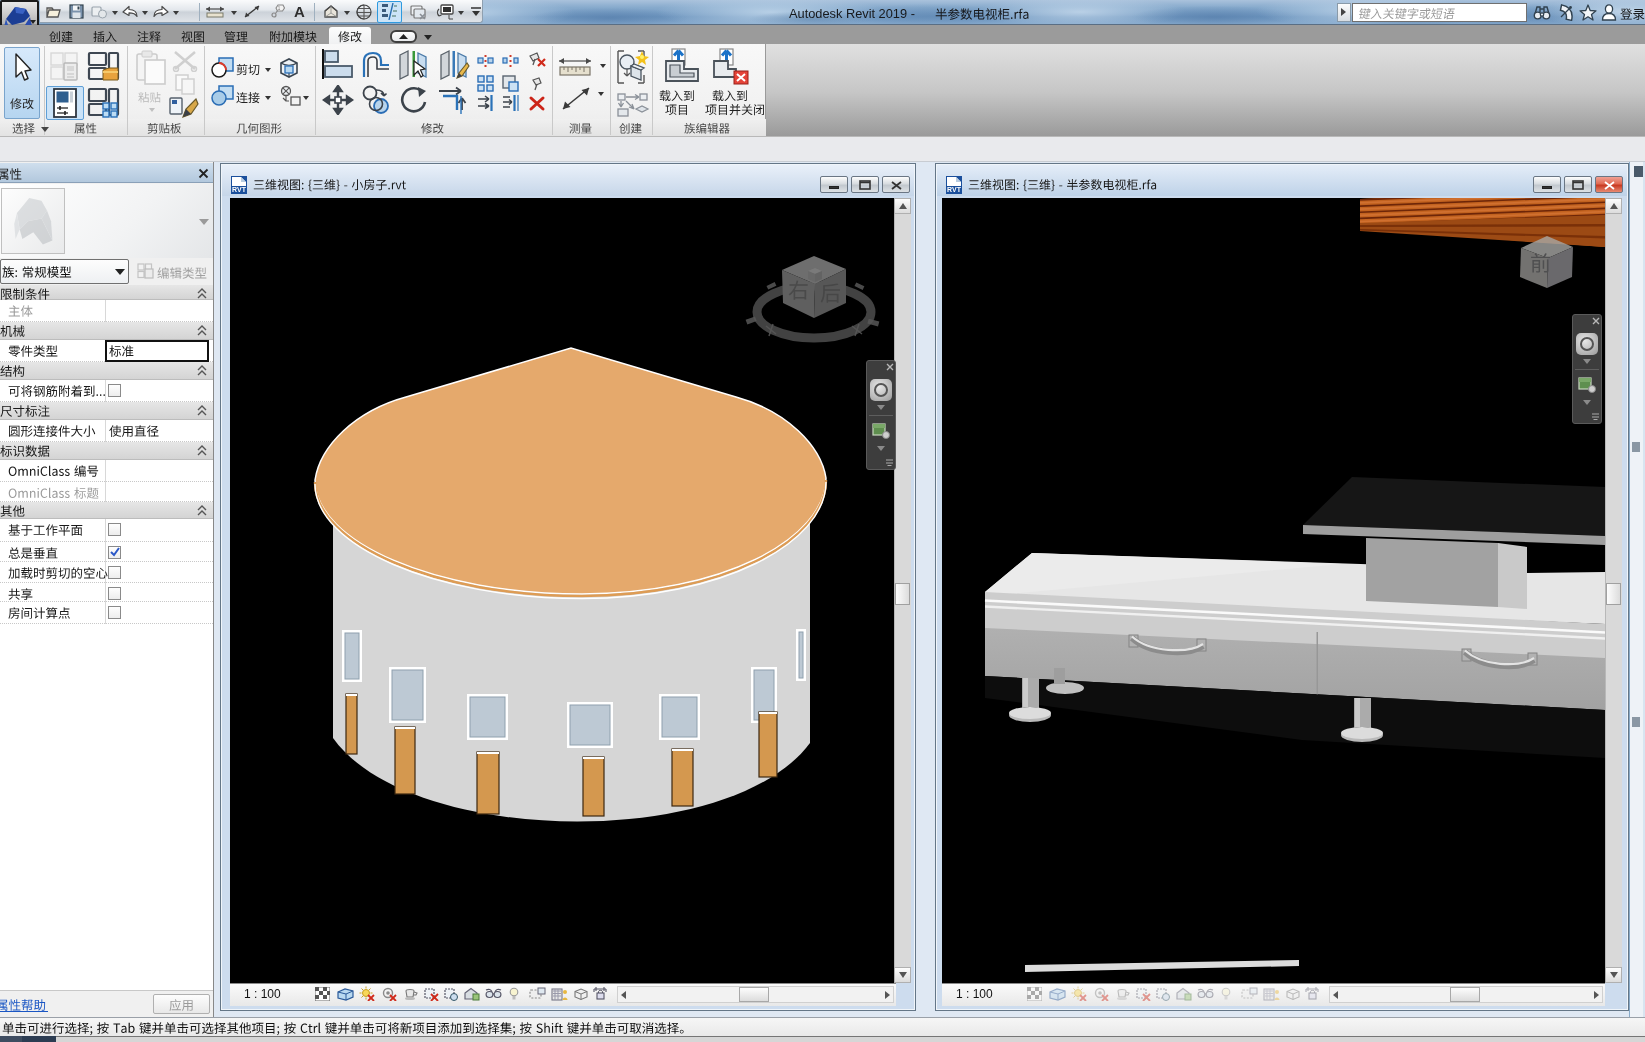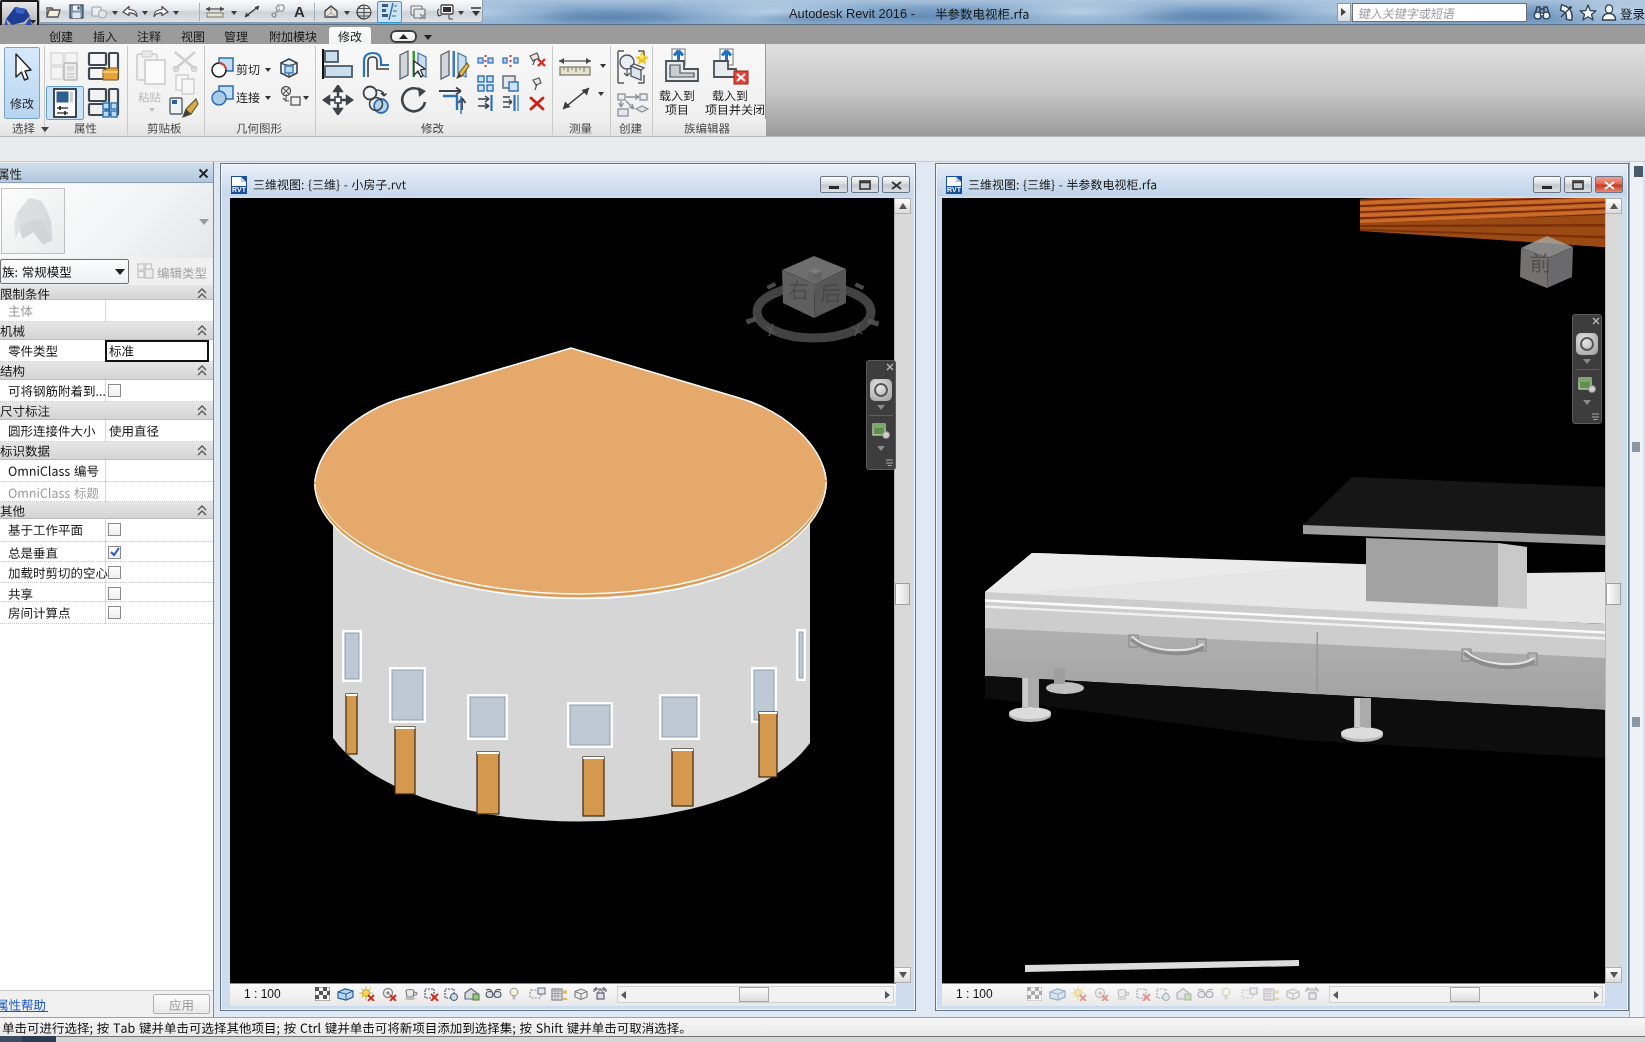--- a/index.html
+++ b/index.html
@@ -91,21 +91,21 @@
       <rect x="5" y="1" width="12" height="9" rx="1" fill="#fff" stroke="#444" stroke-width="1.3"></rect>
       <rect x="7" y="3" width="8" height="5" fill="#2e2e2e"></rect>
       <path d="M3 5 C1 7 1 10 3 12 M3 12 L1.5 9.5 M3 12 L5.5 11" stroke="#444" stroke-width="1.2" fill="none"></path>
       <path d="M13 11 L13 15 L17 15" stroke="#444" fill="none"></path>
     </svg>
 <div class="ab" style="left:458px;top:11px;width:0;height:0;border-top:4px solid #3a3a3a;border-left:3.5px solid transparent;border-right:3.5px solid transparent"></div>
 <svg class="ab" style="left:470px;top:6px" width="12" height="12">
       <path d="M1 2 L11 2" stroke="#333" stroke-width="1.5"></path>
       <polygon points="2,5 10,5 6,10" fill="#333"></polygon>
     </svg>
-<div class="ab" style="left:789px;top:6px;font-size:12.8px;color:#17191c">Autodesk Revit 2016 -</div>
+<div class="ab" style="left:789px;top:6px;font-size:12.8px;color:#17191c">Autodesk Revit 2019 -</div>
 <svg style="position:absolute;left:935px;top:6px;" width="96" height="19">
       <path transform="translate(0,12.8) scale(1,1)" d="M1.8 -9.8C2.4 -9 3 -7.8 3.3 -7L4.2 -7.4C3.9 -8.2 3.3 -9.3 2.7 -10.2ZM9.7 -10.2C9.4 -9.3 8.7 -8.1 8.2 -7.3L9 -7C9.6 -7.8 10.2 -8.9 10.7 -9.9ZM5.7 -10.5V-6.5H1.5V-5.5H5.7V-3.5H0.7V-2.6H5.7V1H6.7V-2.6H11.9V-3.5H6.7V-5.5H11.1V-6.5H6.7V-10.5Z M19.4 -5C18.5 -4.4 16.9 -3.9 15.7 -3.6C15.9 -3.4 16.1 -3.1 16.3 -2.9C17.6 -3.2 19.1 -3.9 20.1 -4.6ZM20.4 -3.6C19.3 -2.7 17.3 -2.1 15.5 -1.8C15.7 -1.6 15.9 -1.2 16 -1C17.9 -1.4 20 -2.2 21.2 -3.2ZM22 -2.2C20.6 -0.9 17.8 -0.1 14.7 0.2C14.9 0.4 15.1 0.8 15.2 1C18.4 0.6 21.3 -0.2 22.9 -1.8ZM14.7 -7.4C15 -7.5 15.4 -7.5 17.6 -7.6C17.4 -7.2 17.2 -6.8 16.9 -6.5H13.2V-5.6H16.3C15.5 -4.6 14.3 -3.7 13 -3.2C13.2 -3 13.6 -2.6 13.7 -2.4C15.2 -3.2 16.5 -4.2 17.5 -5.6H20.1C21 -4.3 22.5 -3.1 23.9 -2.5C24.1 -2.7 24.4 -3.1 24.6 -3.3C23.3 -3.7 22 -4.6 21.1 -5.6H24.4V-6.5H18C18.2 -6.9 18.4 -7.3 18.6 -7.7L22.1 -7.9C22.4 -7.6 22.7 -7.3 22.9 -7.1L23.7 -7.6C23 -8.4 21.6 -9.4 20.5 -10.1L19.7 -9.6C20.2 -9.3 20.7 -9 21.2 -8.6L16.4 -8.4C17.2 -8.9 18 -9.5 18.7 -10.1L17.9 -10.6C17 -9.7 15.8 -8.9 15.3 -8.7C15 -8.5 14.7 -8.3 14.5 -8.3C14.6 -8 14.7 -7.6 14.7 -7.4Z M30.5 -10.3C30.3 -9.8 29.9 -9 29.6 -8.6L30.2 -8.3C30.5 -8.7 31 -9.3 31.3 -9.9ZM26.1 -9.9C26.4 -9.4 26.8 -8.7 26.9 -8.3L27.6 -8.6C27.5 -9 27.1 -9.7 26.8 -10.2ZM30.1 -3.2C29.8 -2.6 29.4 -2.1 29 -1.6C28.5 -1.8 28 -2.1 27.5 -2.2C27.7 -2.6 27.9 -2.9 28.1 -3.2ZM26.4 -1.9C27 -1.7 27.7 -1.4 28.3 -1C27.5 -0.5 26.5 -0.1 25.5 0.2C25.7 0.4 25.9 0.7 26 0.9C27.1 0.6 28.2 0.1 29.1 -0.6C29.5 -0.4 29.9 -0.1 30.1 0.1L30.8 -0.5C30.5 -0.7 30.1 -1 29.7 -1.2C30.4 -1.9 30.9 -2.8 31.2 -3.9L30.7 -4.1L30.5 -4H28.5L28.8 -4.7L27.9 -4.8C27.8 -4.6 27.7 -4.3 27.6 -4H25.9V-3.2H27.2C26.9 -2.8 26.6 -2.3 26.4 -1.9ZM28.2 -10.5V-8.2H25.6V-7.4H27.9C27.3 -6.6 26.4 -5.8 25.5 -5.4C25.7 -5.3 25.9 -4.9 26 -4.7C26.8 -5.1 27.6 -5.8 28.2 -6.6V-5.1H29.1V-6.8C29.7 -6.3 30.4 -5.7 30.8 -5.4L31.3 -6.1C31 -6.3 29.9 -7 29.3 -7.4H31.6V-8.2H29.1V-10.5ZM32.9 -10.4C32.5 -8.2 32 -6.1 31 -4.8C31.2 -4.7 31.6 -4.4 31.7 -4.2C32 -4.7 32.3 -5.2 32.6 -5.8C32.9 -4.6 33.2 -3.5 33.7 -2.5C33 -1.3 32 -0.4 30.6 0.3C30.8 0.5 31.1 0.8 31.2 1C32.4 0.4 33.4 -0.5 34.1 -1.6C34.8 -0.6 35.5 0.3 36.5 0.9C36.7 0.7 36.9 0.3 37.1 0.2C36.1 -0.4 35.3 -1.3 34.6 -2.5C35.3 -3.8 35.7 -5.3 36 -7.2H36.9V-8.1H33.3C33.5 -8.8 33.6 -9.5 33.7 -10.3ZM35.1 -7.2C34.9 -5.8 34.6 -4.5 34.2 -3.5C33.7 -4.6 33.3 -5.9 33.1 -7.2Z M43.1 -5.1V-3.3H40V-5.1ZM44.1 -5.1H47.4V-3.3H44.1ZM43.1 -6H40V-7.8H43.1ZM44.1 -6V-7.8H47.4V-6ZM39.1 -8.7V-1.6H40V-2.4H43.1V-1.1C43.1 0.4 43.6 0.8 45 0.8C45.3 0.8 47.4 0.8 47.7 0.8C49.1 0.8 49.4 0.1 49.5 -1.8C49.2 -1.9 48.8 -2 48.6 -2.2C48.5 -0.6 48.4 -0.2 47.7 -0.2C47.2 -0.2 45.4 -0.2 45 -0.2C44.3 -0.2 44.1 -0.3 44.1 -1V-2.4H48.3V-8.7H44.1V-10.5H43.1V-8.7Z M55.6 -9.9V-3.2H56.5V-9.1H60.4V-3.2H61.3V-9.9ZM51.9 -10.1C52.4 -9.6 52.9 -8.9 53.1 -8.4L53.9 -8.9C53.6 -9.3 53.1 -10 52.6 -10.5ZM58 -8.1V-5.7C58 -3.7 57.6 -1.3 54.4 0.3C54.6 0.5 54.9 0.8 55 1C56.9 0 57.9 -1.3 58.4 -2.7V-0.2C58.4 0.6 58.7 0.8 59.6 0.8H60.7C61.8 0.8 61.9 0.3 62.1 -1.7C61.8 -1.7 61.5 -1.9 61.3 -2C61.2 -0.2 61.2 0.1 60.7 0.1H59.7C59.4 0.1 59.3 0 59.3 -0.4V-3.5H58.6C58.8 -4.2 58.9 -5 58.9 -5.7V-8.1ZM50.8 -8.3V-7.5H53.8C53.1 -5.9 51.8 -4.3 50.5 -3.5C50.6 -3.3 50.9 -2.8 50.9 -2.6C51.4 -2.9 51.9 -3.4 52.4 -3.9V1H53.3V-4.4C53.7 -3.8 54.2 -3.1 54.5 -2.7L55.1 -3.5C54.9 -3.8 54 -4.8 53.5 -5.3C54.1 -6.1 54.6 -7.1 55 -8.1L54.5 -8.4L54.3 -8.3Z M64.9 -10.5V-8.1H63.1V-7.2H64.8C64.4 -5.5 63.6 -3.5 62.8 -2.4C63 -2.2 63.2 -1.8 63.3 -1.5C63.9 -2.4 64.5 -3.8 64.9 -5.3V1H65.8V-5.5C66.2 -4.9 66.5 -4.2 66.7 -3.8L67.3 -4.5C67.1 -4.8 66.2 -6.2 65.8 -6.7V-7.2H67.4V-8.1H65.8V-10.5ZM68.8 -6.1H72.7V-3.6H68.8ZM74.2 -9.9H67.9V0.5H74.4V-0.4H68.8V-2.7H73.5V-7H68.8V-8.9H74.2Z M76.7 0.2C77.2 0.2 77.6 -0.2 77.6 -0.7C77.6 -1.2 77.2 -1.6 76.7 -1.6C76.3 -1.6 75.9 -1.2 75.9 -0.7C75.9 -0.2 76.3 0.2 76.7 0.2Z M79.6 0H80.8V-4.4C81.2 -5.5 81.9 -5.9 82.5 -5.9C82.8 -5.9 82.9 -5.9 83.1 -5.8L83.3 -6.8C83.1 -6.9 82.9 -7 82.6 -7C81.9 -7 81.2 -6.4 80.7 -5.6H80.7L80.6 -6.8H79.6Z M83.7 -5.9H84.7V0H85.8V-5.9H87.2V-6.8H85.8V-7.9C85.8 -8.7 86.1 -9.2 86.8 -9.2C87 -9.2 87.3 -9.1 87.5 -9L87.8 -9.9C87.5 -10 87.1 -10.1 86.6 -10.1C85.3 -10.1 84.7 -9.2 84.7 -7.9V-6.8L83.7 -6.7Z M90.1 0.2C90.9 0.2 91.7 -0.3 92.3 -0.8H92.4L92.5 0H93.4V-4.2C93.4 -5.9 92.7 -7 91.1 -7C90 -7 89 -6.5 88.4 -6.1L88.8 -5.3C89.4 -5.7 90.1 -6 90.9 -6C92 -6 92.3 -5.2 92.3 -4.3C89.4 -4 88.1 -3.2 88.1 -1.8C88.1 -0.5 89 0.2 90.1 0.2ZM90.4 -0.8C89.7 -0.8 89.2 -1.1 89.2 -1.8C89.2 -2.7 90 -3.3 92.3 -3.5V-1.7C91.6 -1.1 91.1 -0.8 90.4 -0.8Z" fill="#17191c"></path>
     </svg>
 <div class="ab" style="left:1337px;top:3px;width:14px;height:19px;background:linear-gradient(180deg,#fdfdfd,#d8dde2);border:1px solid #8a9aa8"></div>
 <div class="ab" style="left:1341px;top:8px;width:0;height:0;border-left:5px solid #444;border-top:4px solid transparent;border-bottom:4px solid transparent"></div>
 <div class="ab" style="left:1352px;top:3px;width:175px;height:19px;background:#fff;border:1px solid #707070"></div>
 <svg style="position:absolute;left:1358px;top:6px;" width="98" height="18">
       <path transform="translate(0,12.2) scale(1,1) skewX(-10)" d="M0.6 -4.2V-3.3H2V-1C2 -0.4 1.6 -0 1.4 0.1C1.5 0.3 1.8 0.6 1.9 0.8C2 0.6 2.3 0.4 4.2 -0.9C4.1 -1.1 4 -1.4 3.9 -1.6L2.7 -0.8V-3.3H4.1V-4.2H2.7V-5.8H4V-6.6H1.1C1.4 -7 1.7 -7.4 1.9 -7.9H4V-8.7H2.3C2.4 -9.1 2.6 -9.5 2.7 -9.9L1.9 -10.1C1.5 -8.9 1 -7.7 0.3 -7C0.5 -6.8 0.7 -6.4 0.8 -6.2L1.1 -6.5V-5.8H2V-4.2ZM6.9 -9.1V-8.5H8.4V-7.5H6.6V-6.8H8.4V-5.8H6.9V-5.2H8.4V-4.3H6.9V-3.6H8.4V-2.6H6.6V-1.9H8.4V-0.4H9.1V-1.9H11.3V-2.6H9.1V-3.6H11V-4.3H9.1V-5.2H10.8V-6.8H11.6V-7.5H10.8V-9.1H9.1V-10H8.4V-9.1ZM9.1 -6.8H10.2V-5.8H9.1ZM9.1 -7.5V-8.5H10.2V-7.5ZM4.4 -4.9C4.4 -5 4.5 -5 4.6 -5.1H5.9C5.8 -4.1 5.6 -3.3 5.4 -2.5C5.2 -3 5 -3.4 4.9 -4L4.3 -3.8C4.5 -2.9 4.8 -2.2 5.1 -1.7C4.7 -0.7 4.1 -0 3.5 0.4C3.6 0.6 3.8 0.8 3.9 1C4.6 0.6 5.1 -0.1 5.6 -0.9C6.6 0.5 8.1 0.8 9.7 0.8H11.3C11.4 0.6 11.5 0.2 11.6 0C11.2 0 10.1 0 9.8 0C8.3 0 6.9 -0.3 5.9 -1.7C6.3 -2.7 6.5 -4.1 6.6 -5.8L6.2 -5.9L6 -5.9H5.3C5.8 -6.8 6.3 -8 6.7 -9.2L6.2 -9.5L6 -9.4H4.2V-8.5H5.7C5.3 -7.5 4.9 -6.6 4.7 -6.3C4.5 -5.9 4.2 -5.6 4 -5.5C4.2 -5.4 4.3 -5.1 4.4 -4.9Z M15.5 -9.1C16.3 -8.5 16.9 -7.8 17.5 -7.1C16.7 -3.7 15.2 -1.2 12.5 0.2C12.7 0.3 13.2 0.7 13.3 0.9C15.8 -0.5 17.3 -2.7 18.2 -5.9C19.5 -3.5 20.4 -0.7 23.1 0.8C23.2 0.6 23.4 0.1 23.6 -0.2C19.6 -2.6 19.9 -7.1 16.1 -9.8Z M26.7 -9.6C27.2 -9 27.7 -8.1 27.9 -7.5H25.5V-6.6H29.5V-5.2C29.5 -4.9 29.5 -4.7 29.5 -4.5H24.8V-3.6H29.3C28.9 -2.3 27.8 -0.9 24.6 0.2C24.8 0.4 25.1 0.7 25.2 0.9C28.3 -0.1 29.6 -1.5 30.2 -2.9C31.2 -1.1 32.7 0.3 34.9 0.9C35 0.6 35.3 0.2 35.5 0C33.3 -0.5 31.7 -1.8 30.8 -3.6H35.2V-4.5H30.5L30.6 -5.1V-6.6H34.6V-7.5H32.2C32.6 -8.2 33.1 -9 33.5 -9.7L32.5 -10C32.2 -9.3 31.7 -8.2 31.2 -7.5H27.9L28.7 -8C28.5 -8.5 28 -9.4 27.4 -10Z M36.6 -4.2V-3.3H38V-1C38 -0.4 37.6 -0 37.4 0.1C37.5 0.3 37.8 0.6 37.9 0.8C38 0.6 38.3 0.4 40.2 -0.9C40.1 -1.1 40 -1.4 39.9 -1.6L38.7 -0.8V-3.3H40.1V-4.2H38.7V-5.8H40V-6.6H37.1C37.4 -7 37.7 -7.4 37.9 -7.9H40V-8.7H38.3C38.4 -9.1 38.6 -9.5 38.7 -9.9L37.9 -10.1C37.5 -8.9 37 -7.7 36.3 -7C36.5 -6.8 36.7 -6.4 36.8 -6.2L37.1 -6.5V-5.8H38V-4.2ZM42.9 -9.1V-8.5H44.4V-7.5H42.6V-6.8H44.4V-5.8H42.9V-5.2H44.4V-4.3H42.9V-3.6H44.4V-2.6H42.6V-1.9H44.4V-0.4H45.1V-1.9H47.3V-2.6H45.1V-3.6H47V-4.3H45.1V-5.2H46.8V-6.8H47.6V-7.5H46.8V-9.1H45.1V-10H44.4V-9.1ZM45.1 -6.8H46.2V-5.8H45.1ZM45.1 -7.5V-8.5H46.2V-7.5ZM40.4 -4.9C40.4 -5 40.5 -5 40.6 -5.1H41.9C41.8 -4.1 41.6 -3.3 41.4 -2.5C41.2 -3 41 -3.4 40.9 -4L40.3 -3.8C40.5 -2.9 40.8 -2.2 41.1 -1.7C40.7 -0.7 40.1 -0 39.5 0.4C39.6 0.6 39.8 0.8 39.9 1C40.6 0.6 41.1 -0.1 41.6 -0.9C42.6 0.5 44.1 0.8 45.7 0.8H47.3C47.4 0.6 47.5 0.2 47.6 0C47.2 0 46.1 0 45.8 0C44.3 0 42.9 -0.3 41.9 -1.7C42.3 -2.7 42.5 -4.1 42.6 -5.8L42.2 -5.9L42 -5.9H41.3C41.8 -6.8 42.3 -8 42.7 -9.2L42.2 -9.5L42 -9.4H40.2V-8.5H41.7C41.3 -7.5 40.9 -6.6 40.7 -6.3C40.5 -5.9 40.2 -5.6 40 -5.5C40.2 -5.4 40.3 -5.1 40.4 -4.9Z M53.5 -4.4V-3.6H48.8V-2.7H53.5V-0.2C53.5 0 53.5 0.1 53.2 0.1C53 0.1 52.2 0.1 51.4 0C51.6 0.3 51.8 0.7 51.8 0.9C52.8 0.9 53.5 0.9 53.9 0.8C54.3 0.6 54.5 0.4 54.5 -0.1V-2.7H59.2V-3.6H54.5V-4C55.5 -4.6 56.6 -5.4 57.3 -6.2L56.7 -6.7L56.5 -6.6H50.8V-5.8H55.6C55 -5.2 54.2 -4.7 53.5 -4.4ZM53.1 -9.9C53.3 -9.6 53.5 -9.2 53.7 -8.8H49V-6.3H49.8V-8H58.1V-6.3H59V-8.8H54.8C54.6 -9.2 54.3 -9.8 54 -10.2Z M68.3 -9.5C69 -9.1 69.9 -8.6 70.4 -8.2L70.9 -8.8C70.5 -9.2 69.6 -9.7 68.8 -10ZM60.7 -0.8 60.9 0.1C62.3 -0.2 64.3 -0.6 66.1 -1L66.1 -1.9C64.1 -1.5 62.1 -1 60.7 -0.8ZM62.3 -5.4H64.8V-3.3H62.3ZM61.5 -6.2V-2.6H65.7V-6.2ZM60.8 -8.2V-7.3H66.7C66.9 -5.3 67.2 -3.5 67.6 -2.1C66.8 -1.1 65.8 -0.3 64.7 0.3C64.9 0.4 65.2 0.8 65.4 1C66.3 0.4 67.2 -0.3 67.9 -1.1C68.5 0.2 69.2 1 70.1 1C71 1 71.4 0.4 71.5 -1.7C71.3 -1.8 71 -2 70.8 -2.2C70.7 -0.6 70.5 0 70.2 0C69.6 0 69.1 -0.7 68.6 -2C69.5 -3.2 70.2 -4.6 70.8 -6.2L69.9 -6.4C69.5 -5.2 69 -4 68.3 -3.1C68 -4.2 67.8 -5.7 67.7 -7.3H71.2V-8.2H67.6C67.6 -8.8 67.6 -9.4 67.6 -10.1H66.6C66.6 -9.4 66.6 -8.8 66.7 -8.2Z M77.3 -9.6V-8.7H83.4V-9.6ZM78.1 -3C78.4 -2.2 78.8 -1.1 78.9 -0.5L79.7 -0.7C79.6 -1.3 79.2 -2.4 78.8 -3.2ZM78.6 -6.6H82V-4.5H78.6ZM77.7 -7.4V-3.6H82.9V-7.4ZM81.7 -3.2C81.4 -2.3 81 -1.1 80.6 -0.3H76.8V0.6H83.5V-0.3H81.5C81.8 -1 82.2 -2.1 82.6 -3ZM73.6 -10.1C73.4 -8.6 73 -7.2 72.5 -6.3C72.7 -6.1 73 -5.9 73.2 -5.8C73.5 -6.3 73.7 -6.9 73.9 -7.6H74.6V-5.8L74.6 -5.3H72.5V-4.5H74.5C74.4 -2.9 73.9 -1.2 72.4 0.1C72.6 0.3 72.9 0.6 73.1 0.8C74.1 -0.2 74.7 -1.4 75 -2.6C75.5 -1.9 76.1 -1 76.4 -0.5L77 -1.2C76.8 -1.6 75.7 -3 75.3 -3.6C75.3 -3.9 75.3 -4.2 75.4 -4.5H77.1V-5.3H75.4L75.4 -5.8V-7.6H76.9V-8.5H74.1C74.3 -8.9 74.3 -9.4 74.4 -9.9Z M85.2 -9.2C85.8 -8.6 86.6 -7.8 87 -7.3L87.6 -8C87.2 -8.5 86.4 -9.2 85.8 -9.8ZM88.7 -7.5V-6.7H90.2C90.1 -6.1 90 -5.5 89.8 -5.1H87.8V-4.2H95.5V-5.1H94.1C94.2 -5.8 94.3 -6.7 94.3 -7.5L93.7 -7.5L93.5 -7.5H91.3L91.6 -8.8H95.1V-9.6H88.3V-8.8H90.7L90.4 -7.5ZM90.8 -5.1 91.2 -6.7H93.4C93.4 -6.2 93.3 -5.6 93.2 -5.1ZM88.8 -3.3V1H89.7V0.5H93.8V0.9H94.7V-3.3ZM89.7 -0.3V-2.4H93.8V-0.3ZM86.2 0.6C86.4 0.4 86.7 0.1 88.7 -1.3C88.7 -1.4 88.5 -1.8 88.5 -2L87 -1.1V-6.3H84.5V-5.4H86.2V-1.1C86.2 -0.6 86 -0.3 85.8 -0.2C85.9 -0 86.2 0.4 86.2 0.6Z" fill="#9a9a9a"></path>
     </svg>
 <svg class="ab" style="left:1533px;top:4px" width="18" height="17">

